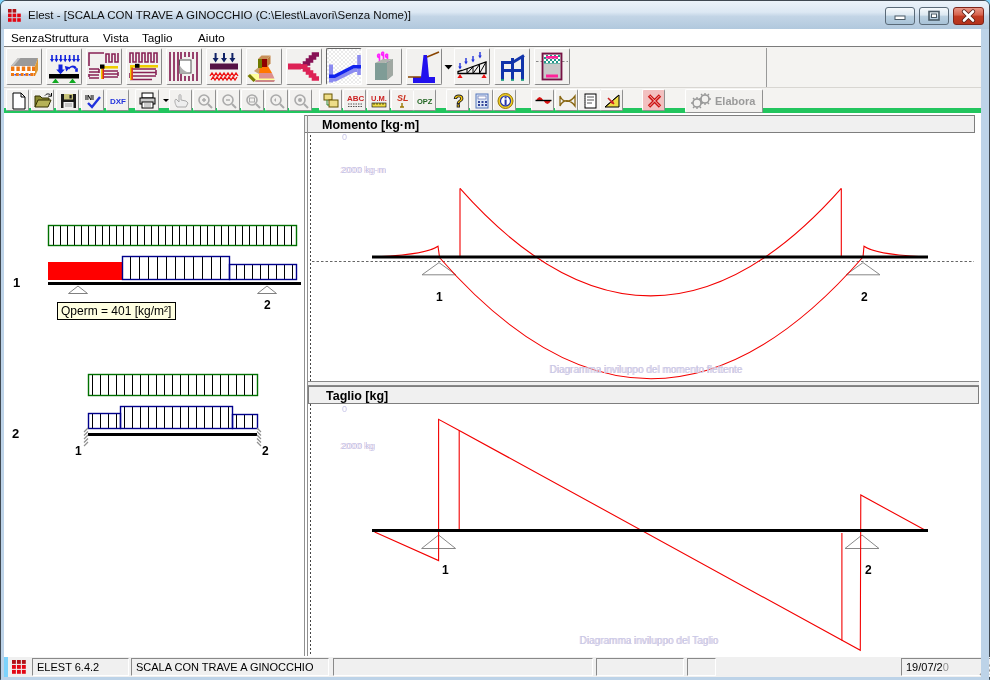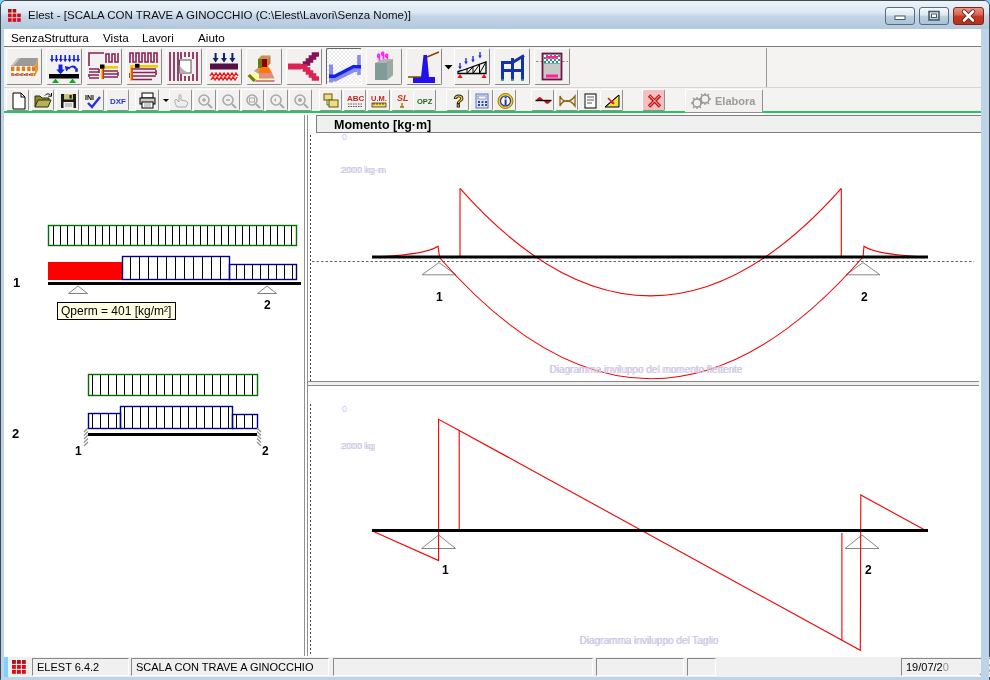--- a/index.html
+++ b/index.html
@@ -9,32 +9,32 @@
 #titlebar{position:absolute;left:1px;top:1px;width:988px;height:28px;background:linear-gradient(#ecf3fa 0%,#dce8f3 40%,#c3d5e6 55%,#b1c8dd 100%);border-radius:5px 5px 0 0}
 #title-text{position:absolute;left:27px;top:8px;font-size:11.5px;color:#101010;white-space:nowrap}
 #appicon{position:absolute;left:7px;top:8px;width:13px;height:13px}
 .wb{position:absolute;top:6px;width:30px;height:18px;border:1px solid #5a6a78;border-radius:3px;background:linear-gradient(#f6fafc 0%,#dce8f1 45%,#bcd1e1 50%,#a8c2d7 100%)}
 .wb.close{width:31px;background:linear-gradient(#e89787 0%,#d6604a 45%,#c13b22 50%,#b5331c 100%);border-color:#7e2418}
 
 #menubar{position:absolute;left:4px;top:29px;width:982px;height:18px;background:#fff;border-bottom:1px solid #7b7b7b}
 #menubar span{position:absolute;top:2px;font-size:11.7px;color:#000}
 
 #tb1{position:absolute;left:2px;top:47px;width:986px;height:41px;background:#f4f3f1;border-bottom:1px solid #d8d6d2}
-#tb2{position:absolute;left:2px;top:88px;width:986px;height:25px;background:#f4f3f1;border-bottom:2px solid #22c55e}
+#tb2{position:absolute;left:2px;top:88px;width:986px;height:25px;background:#f4f3f1;border-bottom:5px solid #22c55e}
 .bigbtn{position:absolute;top:1px;width:36px;height:37px;background:#f2f1ef;border:1px solid #888;border-top-color:#fff;border-left-color:#fff;border-radius:2px}
 .bigbtn.sel{background:
  repeating-conic-gradient(#ffffff 0% 25%, #ebebeb 0% 50%) 0 0/4px 4px;border:1px solid #666;border-bottom-color:#fff;border-right-color:#fff}
 .smbtn{position:absolute;top:1px;width:23px;height:22px;background:#f2f1ef;border:1px solid #909090;border-top-color:#fff;border-left-color:#fff;border-radius:2px}
 .smbtn svg{position:absolute;left:2px;top:2px}
 
 #client{position:absolute;left:2px;top:113px;width:986px;height:544px;background:#fff}
 .phead{position:absolute;background:#f0f0f0;border:1px solid #7e7e7e;font-weight:bold;font-size:12.5px;color:#000}
 .phead span{position:absolute;top:2px}
 #leftpanel{left:2px;top:2px;width:299px;height:18px}
-#mompanel{left:314px;top:2px;width:671px;height:18px}
+#mompanel{left:302px;top:2px;width:671px;height:18px}
 #tagpanel{left:306px;top:273px;width:671px;height:18px}
 
 #split1{position:absolute;left:302px;top:2px;width:1px;height:541px;background:#909090}
 #split2{position:absolute;left:305px;top:2px;width:1px;height:541px;background:#909090}
 
 #statusbar{position:absolute;left:8px;top:657px;width:986px;height:20px;background:#f0f0f0}
 .scell{position:absolute;top:1px;height:18px;border:1px solid;border-color:#898989 #fff #fff #898989;background:#f0f0f0;font-size:11px;color:#000;padding-top:2px;padding-left:4px;overflow:hidden;white-space:nowrap}
 #btmframe{position:absolute;left:1px;top:677px;width:988px;height:3px;background:#bdd3e8}
 #leftframe{position:absolute;left:1px;top:29px;width:3px;height:648px;background:#bdd3e8}
 #rightframe{position:absolute;left:981px;top:29px;width:8px;height:648px;background:#bdd3e8}
@@ -63,21 +63,21 @@
         </svg></div>
   <div class="wb close" style="left:952px"><svg width="29" height="16" viewBox="0 0 29 16">
           <path d="M10 3.5 L19 12.5 M19 3.5 L10 12.5" stroke="#5a2018" stroke-width="4.4" stroke-linecap="round"></path>
           <path d="M10 3.5 L19 12.5 M19 3.5 L10 12.5" stroke="#fff" stroke-width="2.6" stroke-linecap="round"></path>
         </svg></div>
  </div>
  <div id="menubar">
   <span style="left:7px">Senza</span>
       <span style="left:40px">Struttura</span>
       <span style="left:99px">Vista</span>
-      <span style="left:138px">Lavori</span>
+      <span style="left:138px">Taglio</span>
       <span style="left:194px">Aiuto</span>
  </div>
  <div id="tb1">
   <div class="bigbtn" style="left:4px"><svg width="34" height="35" viewBox="0 0 34 35">
     <polygon points="4,17 11,9 31,9 28,17" fill="#9a9a9a"></polygon>
     <polygon points="4,17 11,9 13.5,9 6.5,17" fill="#c4c4c4"></polygon>
     <polygon points="28,17 31,9 31,21 28,27" fill="#dd9933"></polygon>
     <rect x="4" y="17" width="24" height="10" fill="#fff"></rect>
     <g fill="#ee7711">
       <rect x="4" y="17.5" width="3.4" height="4.5"></rect>
@@ -447,20 +447,23 @@
             <path d="M8 6v2M8 16v2M2 12h2M12 12h2M4 7l1.5 1.5M12 17l-1.5-1.5M4 17l1.5-1.5M12 7l-1.5 1.5"></path>
             <path d="M16 2v2M16 12v2M10 8h2M20 8h2M12 3l1.5 1.5M20 13l-1.5-1.5M12 13l1.5-1.5M20 3l-1.5 1.5"></path>
           </g>
         </svg>
         <span style="position:absolute;left:29px;top:5px;font-size:11px;font-weight:bold;color:#9a9a9a">Elabora</span>
       </div>
  </div>
  <div id="client">
   <div class="phead" id="mompanel">
         <span style="left:17px">Momento [kg·m]</span>
+      </div>
+  <div class="phead" id="tagpanel">
+        <span style="left:17px">Taglio [kg]</span>
       </div>
   <div id="split1"></div>
       <div id="split2"></div>
   <div class="abs" style="left:306px;top:268px;width:671px;height:5px;background:#f0f0f0;border-top:1px solid #888;border-bottom:1px solid #888"></div>
 
   <svg id="schemes" class="abs" style="left:2px;top:20px" width="300" height="523">
    <defs>
     <pattern id="hatch" width="7" height="40" patternUnits="userSpaceOnUse">
             <path d="M0.5 0V40" stroke="#000" stroke-width="1" shape-rendering="crispEdges"></path>
           </pattern>

